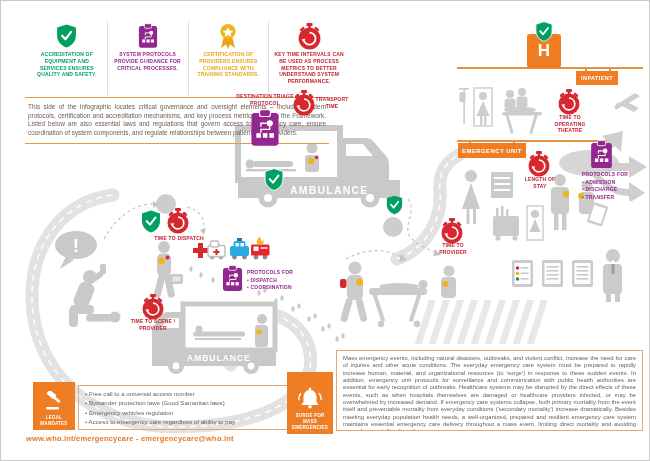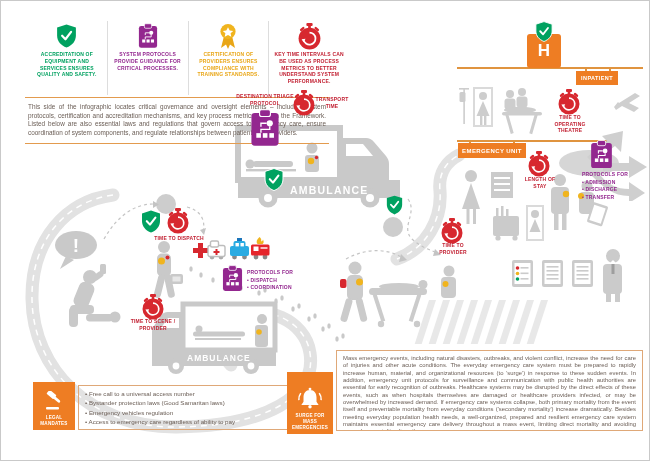--- a/index.html
+++ b/index.html
@@ -580,14 +580,15 @@
       <circle cx="12" cy="1.8" r="1.3" fill="#fff"></circle>
       <path d="M12 2.5 c-4 0 -6 3 -6 7 v4 l-2 3 h16 l-2 -3 v-4 c0 -4 -2 -7 -6 -7 Z" fill="#fff"></path>
       <circle cx="12" cy="18" r="1.6" fill="#fff"></circle>
       <path d="M3.5 5.5 a9.5 9.5 0 0 0 -1.8 6.5 M20.5 5.5 a9.5 9.5 0 0 1 1.8 6.5" stroke="#fff" stroke-width="1.4" fill="none"></path>
     </svg>
     <div class="oboxlabel">SURGE FOR MASS EMERGENCIES</div>
   </div>
 
   <div class="massbox">Mass emergency events, including natural disasters, outbreaks, and violent conflict, increase the need for care of injuries and other acute conditions. The everyday emergency care system must be prepared to rapidly increase human, material, and organizational resources (to 'surge') in response to these sudden events. In addition, emergency unit protocols for surveillance and communication with public health authorities are essential for early recognition of outbreaks. Healthcare systems may be disrupted by the direct effects of these events, such as when hospitals themselves are damaged or healthcare providers infected, or may be overwhelmed by increased demand. If emergency care systems collapse, both primary mortality from the event itself and preventable mortality from everyday conditions ('secondary mortality') increase dramatically. Besides meeting everyday population health needs, a well-organized, prepared and resilient emergency care system maintains essential emergency care delivery throughout a mass event, limiting direct mortality and avoiding secondary mortality altogether.</div>
 
+  <div class="footer">www.who.int/emergencycare - emergencycare@who.int</div>
 
 </div>
 
 </body></html>

